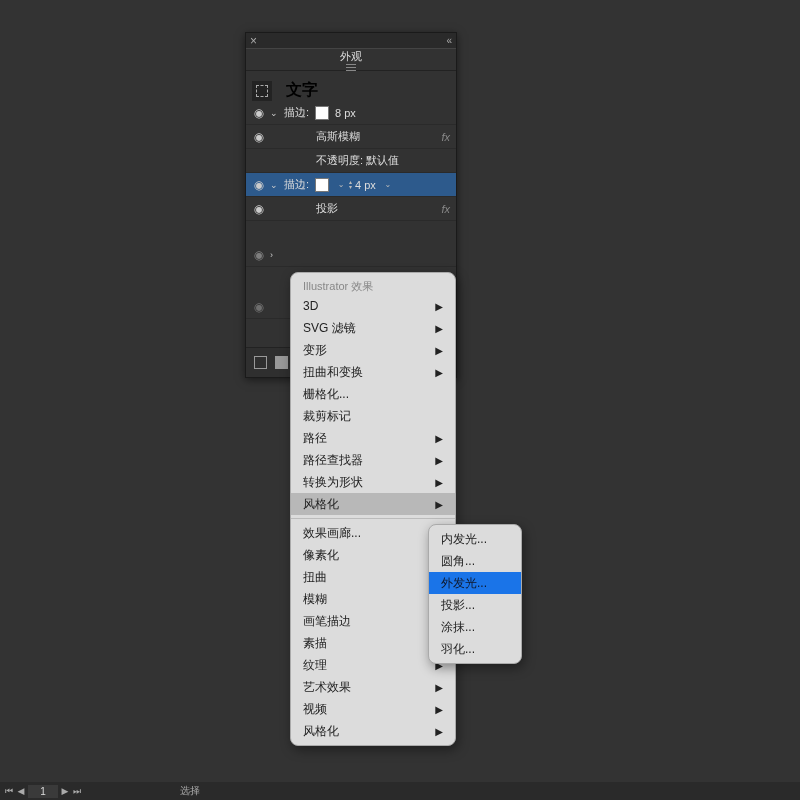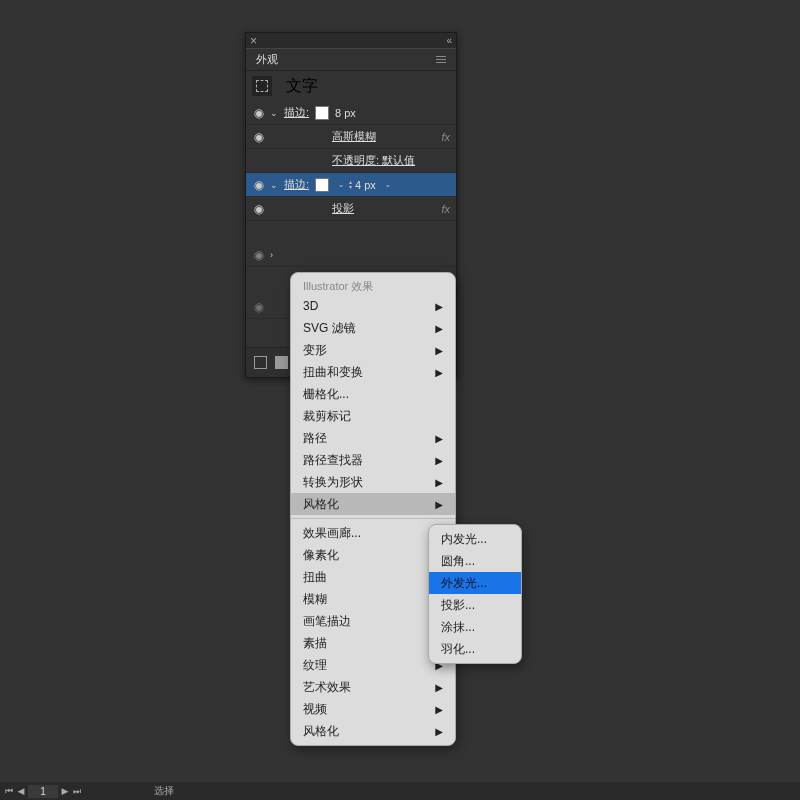--- a/index.html
+++ b/index.html
@@ -1,58 +1,58 @@
 <!DOCTYPE html>
 <html><head>
 <meta charset="utf-8">
 <style>
 * { margin: 0; padding: 0; box-sizing: border-box; font-family: -apple-system, "Segoe UI", sans-serif; }
 body { background: #333; width: 800px; height: 800px; position: relative; overflow: hidden; }
 .panel { position: absolute; left: 245px; top: 32px; width: 212px; background: #323232; border: 1px solid #1a1a1a; box-shadow: 0 2px 8px rgba(0,0,0,.5); }
 .panel-hdr { height: 16px; display: flex; align-items: center; justify-content: space-between; padding: 0 4px; background: #2a2a2a; border-bottom: 1px solid #444; }
 .panel-hdr .close { color: #aaa; font-size: 12px; cursor: pointer; }
 .panel-hdr .collapse { color: #aaa; font-size: 10px; }
-.tab-row { height: 22px; display: flex; align-items: center; justify-content: space-between; padding: 0 10px; background: #323232; border-bottom: 1px solid #222; }
+.tab-row { height: 22px; display: flex; align-items: center; justify-content: space-between; padding: 0 10px; background: #323232; border-bottom: 1px solid #222; flex-direction: column; }
 .tab-row .tab { color: #ddd; font-size: 11px; }
 .tab-row .menu-ic { display: flex; flex-direction: column; gap: 2px; }
 .tab-row .menu-ic span { width: 10px; height: 1px; background: #888; }
 .row { height: 24px; display: flex; align-items: center; padding: 0 6px; font-size: 11px; color: #ddd; border-bottom: 1px solid #2a2a2a; }
 .row.sel { background: #2d5a8c; }
 .row .eye { width: 14px; text-align: center; color: #ccc; font-size: 12px; margin-right: 4px; }
 .row .chev { width: 10px; color: #ccc; font-size: 9px; margin-right: 4px; }
-.row .lbl { flex: 0 0 auto; text-decoration: underline; }
+.row .lbl { flex: 0 0 auto; }
 .row .sw { width: 14px; height: 14px; border: 1px solid #777; margin: 0 6px; background: #fff; }
 .row .sw.chk { background: #fff; position: relative; }
 .row .val { color: #ddd; }
 .row .fx { margin-left: auto; font-style: italic; color: #888; font-size: 11px; }
 .row .dd { width: 12px; font-size: 8px; color: #bbb; text-align: center; }
 .row .stepper { display: flex; flex-direction: column; margin-left: 2px; margin-right: 3px; }
 .row .stepper span { font-size: 6px; line-height: 5px; color: #bbb; }
-.row .indent2 { margin-left: 62px; }
-.thumb-row { height: 30px; display: flex; align-items: center; padding: 0 6px; }
+.row .indent2 { margin-left: 46px; }
+.thumb-row { height: 30px; display: flex; align-items: flex-end; padding: 0 6px; font-weight: bold; }
 .thumb { width: 20px; height: 20px; background: #232323; display: flex; align-items: center; justify-content: center; margin-right: 14px; }
 .thumb-in { width: 12px; height: 12px; border: 1px dashed #aaa; }
 .gap { height: 28px; }
 .gap.sm { height: 22px; }
 .panel-ftr { height: 30px; display: flex; align-items: center; gap: 8px; padding: 0 8px; background: #2f2f2f; border-top: 1px solid #222; }
 .ftr-ic { width: 13px; height: 13px; border: 1px solid #999; }
 .ftr-ic.fill { background: #999; }
 .menu { position: absolute; background: #dcdcdc; border: 1px solid #aaa; border-radius: 8px; box-shadow: 2px 4px 12px rgba(0,0,0,.4); font-size: 12px; color: #222; padding: 3px 0; }
 .menu.main { left: 290px; top: 272px; width: 166px; }
 .menu.sub { left: 428px; top: 524px; width: 94px; }
 .mi { height: 22px; display: flex; align-items: center; justify-content: space-between; padding: 0 12px; }
 .mi.hover { background: #b8b8b8; }
 .mi.sel { background: #1a74e8; color: #0f172a; }
 .mi .arr { font-size: 10px; }
 .mhdr { padding: 3px 12px 1px; color: #888; font-size: 11px; }
 .msep { height: 1px; background: #bbb; margin: 3px 0; }
 .btm { position: absolute; bottom: 0; left: 0; right: 0; height: 18px; background: #2a2a2a; display: flex; align-items: center; padding: 0 4px; gap: 2px; color: #aaa; font-size: 10px; }
 .btm .nav { width: 10px; text-align: center; font-size: 9px; }
 .btm .pg { width: 30px; background: #3a3a3a; text-align: center; padding: 1px 0; color: #ddd; }
-.btm .stat { margin-left: 70px; }
+.btm .stat { margin-left: 96px; }
 </style>
 </head>
 <body>
 
 <div class="panel">
   <div class="panel-hdr">
     <span class="close">×</span>
     <span class="collapse">«</span>
   </div>
   <div class="tab-row">

